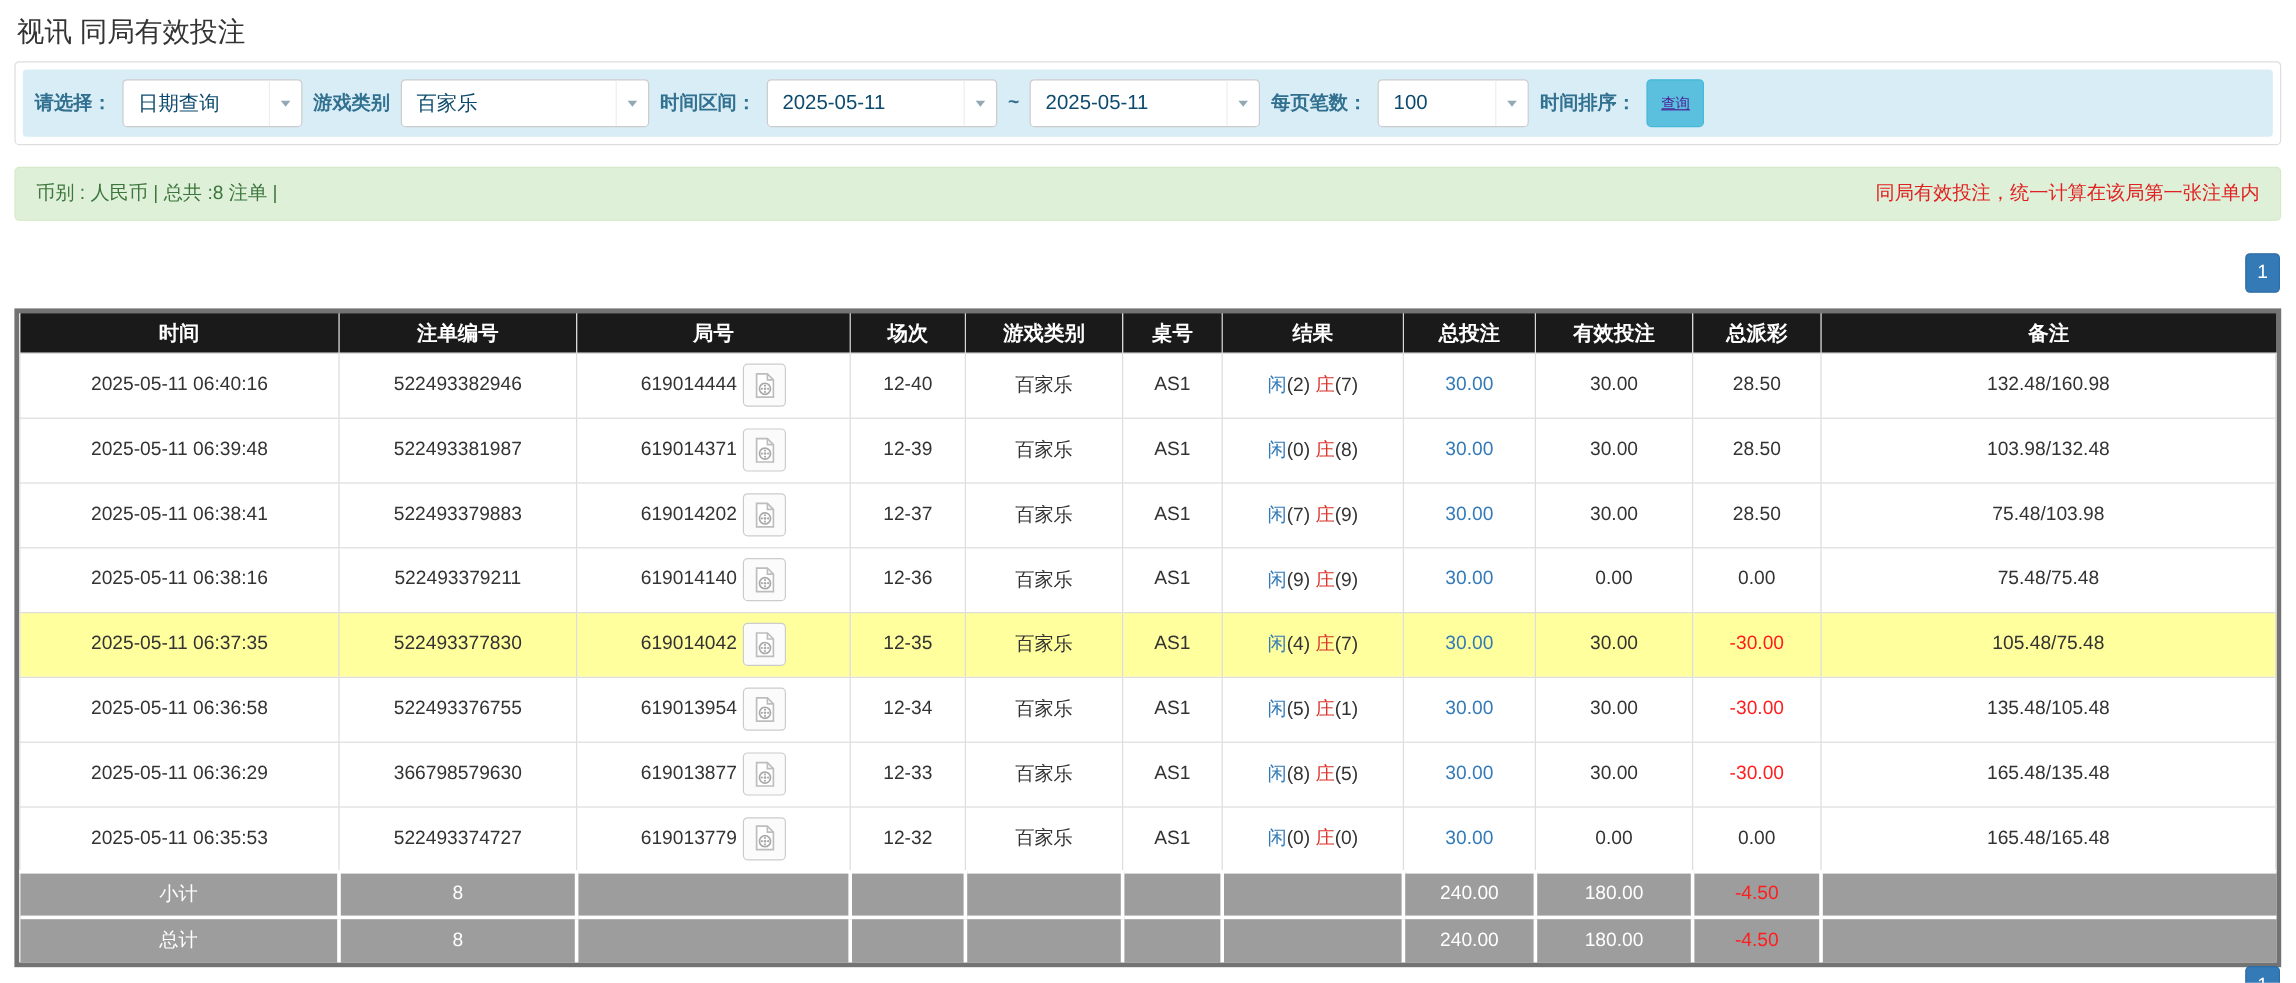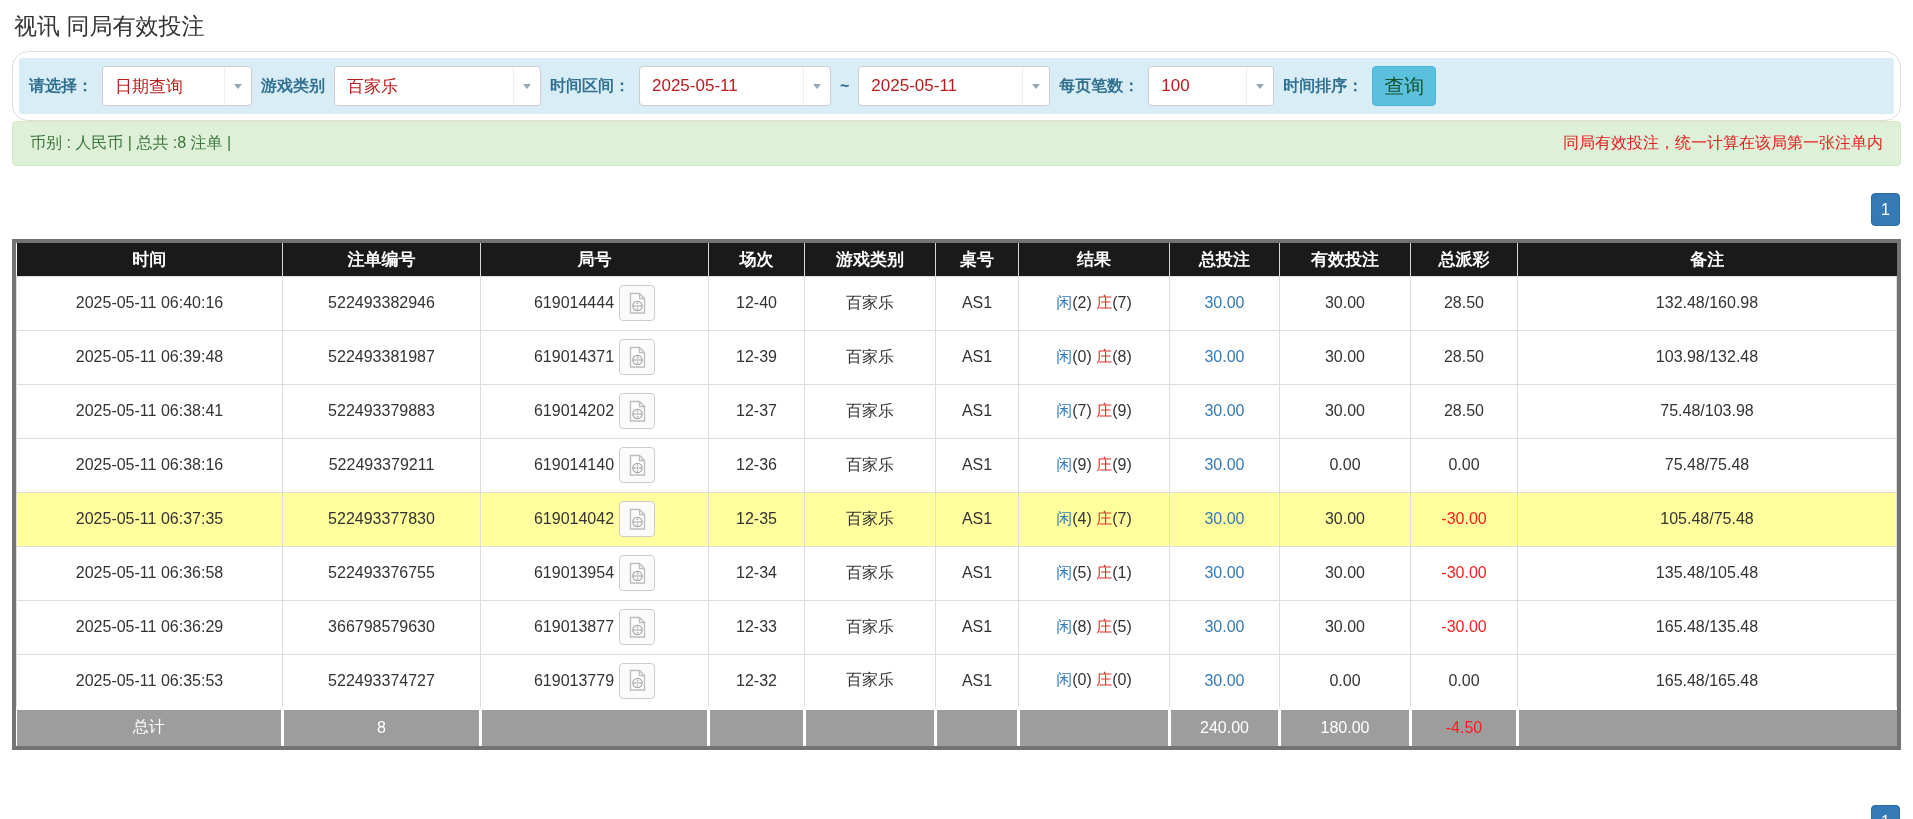--- a/index.html
+++ b/index.html
@@ -3,38 +3,38 @@
 <meta charset="utf-8">
 <style>
   * { box-sizing: border-box; margin: 0; padding: 0; }
   html,body { width:1913px; height:819px; background:#fff; overflow:hidden;
     font-family:"Liberation Sans","DejaVu Sans",sans-serif; color:#333; position:relative; }
   .page { padding: 0 12px; }
 
   .page-title { font-size:23px; font-weight:500; color:#333; padding:11px 2px 9px; }
 
   
-  .filter-panel { border:1px solid #ddd; border-radius:16px; padding:6px; background:#fff; }
+  .filter-panel { border:1px solid #ddd; border-radius:4px; padding:6px; background:#fff; }
   .filter-bar { background:#d9edf7; border-radius:3px; padding:8px 10px; display:flex;
     align-items:center; gap:9px; }
   .flabel { color:#31708f; font-weight:bold; font-size:16px; white-space:nowrap; }
   .sel { display:flex; align-items:center; background:#fff; border:1px solid #ccc;
     border-radius:4px; height:40px; cursor:pointer; }
-  .sel .sel-text { padding:0 12px; font-size:17px; color:#b91c1c; flex:1; white-space:nowrap; overflow:hidden; }
+  .sel .sel-text { padding:0 12px; font-size:17px; color:#0c4a6e; flex:1; white-space:nowrap; overflow:hidden; }
   .sel .arr { width:27px; align-self:stretch; display:flex; align-items:center; justify-content:center;
     border-left:1px solid #eee; }
   .tri { width:0; height:0; border-left:4px solid transparent; border-right:4px solid transparent;
     border-top:5px solid #93a8b5; }
   .tilde { color:#31708f; font-weight:bold; font-size:16px; }
-  .btn-search { background:#5bc0de; border:1px solid #46b8da; color:#14532d; border-radius:4px;
-    height:40px; min-width:48px; padding:0 11px; font-size:20px; cursor:pointer;
-    font-family:inherit; }
+  .btn-search { background:#5bc0de; border:1px solid #46b8da; color:#4c1d95; border-radius:4px;
+    height:40px; min-width:48px; padding:0 11px; font-size:12px; cursor:pointer;
+    font-family:inherit;text-decoration:underline; }
 
   
-  .summary-bar { background:#dff0d8; border:1px solid #d6e9c6; border-radius:4px;
+  .summary-bar { margin-top:18px; background:#dff0d8; border:1px solid #d6e9c6; border-radius:4px;
     color:#3c763d; font-size:16px; padding:11px 17px; display:flex; justify-content:space-between;
     align-items:center; }
   .summary-note { color:#e02020; }
 
   
   .pager-top { display:flex; justify-content:flex-end; margin:27px 1px 13px; }
   .page-btn { background:#337ab7; border:1px solid #2e6da4; color:#fff; font-size:16px;
     width:29px; height:33px; border-radius:4px; cursor:pointer; font-family:inherit; }
   .pager-bottom { position:absolute; right:13px; top:805px; }
 
@@ -407,20 +407,33 @@
       <span class="res-b">庄</span><span>(0)</span>
     </td>
     <td><a class="blue-link">30.00</a></td>
     <td>0.00</td>
     <td class="num-c">0.00</td>
     <td>165.48/165.48</td>
   </tr>
         </tbody>
       <tbody class="totals">
         <tr>
+          <td>小计</td>
+          <td>8</td>
+          <td></td>
+            <td></td>
+            <td></td>
+            <td></td>
+            <td></td>
+          <td>240.00</td>
+          <td>180.00</td>
+          <td class="num-c neg">-4.50</td>
+          <td></td>
+        </tr>
+        <tr>
           <td>总计</td>
           <td>8</td>
           <td></td>
             <td></td>
             <td></td>
             <td></td>
             <td></td>
           <td>240.00</td>
           <td>180.00</td>
           <td class="num-c neg">-4.50</td>

